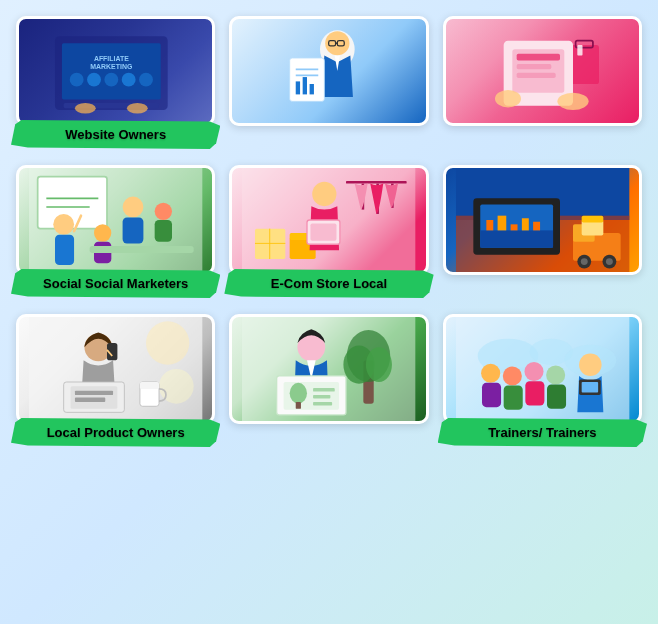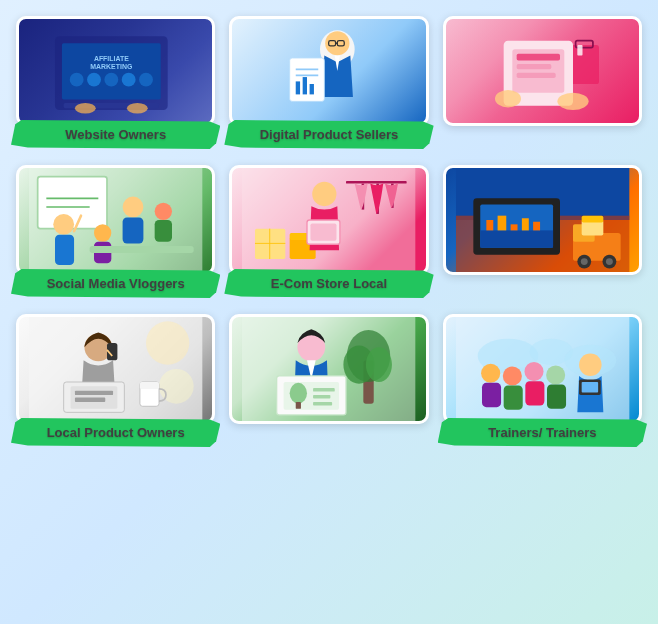--- a/index.html
+++ b/index.html
@@ -69,21 +69,21 @@
       height: 100%;
     }
     .label-wrap {
       margin-top: -6px;
       width: 105%;
       display: flex;
       justify-content: center;
     }
     .card-label {
       background: #22c55e;
-      color: #404040;
+      color: #000000;
       font-weight: 800;
       font-size: 13px;
       text-align: center;
       padding: 7px 14px;
       border-radius: 4px;
       position: relative;
       width: 100%;
       text-shadow: 0 1px 2px rgba(0,0,0,0.2);
       
       clip-path: polygon(2% 15%, 5% 0%, 95% 5%, 100% 20%, 98% 80%, 95% 100%, 8% 95%, 0% 85%);
@@ -137,23 +137,20 @@
 
         <rect x="55" y="45" width="40" height="50" rx="3" fill="#ffffff" stroke="#bbdefb" stroke-width="1"></rect>
         <line x1="62" y1="58" x2="88" y2="58" stroke="#90caf9" stroke-width="2"></line>
         <line x1="62" y1="65" x2="88" y2="65" stroke="#90caf9" stroke-width="2"></line>
 
         <rect x="62" y="72" width="5" height="15" fill="#1976d2"></rect>
         <rect x="70" y="67" width="5" height="20" fill="#1976d2"></rect>
         <rect x="78" y="75" width="5" height="12" fill="#1976d2"></rect>
       </svg>
     </div>
-    <div class="label-wrap">
-      <div class="card-label">Digital Product Sellers</div>
-    </div>
   </div>
 
   <div class="card">
     <div class="card-img img-affiliate">
       <svg viewBox="0 0 200 120" xmlns="http://www.w3.org/2000/svg">
 
         <rect x="130" y="30" width="35" height="45" rx="3" fill="#e91e63" opacity="0.7"></rect>
         <rect x="138" y="25" width="20" height="8" rx="2" fill="none" stroke="#880e4f" stroke-width="2"></rect>
         <rect x="140" y="30" width="6" height="12" rx="1" fill="#ffffff" opacity="0.8"></rect>
 
@@ -188,21 +185,21 @@
         <rect x="75" y="85" width="20" height="25" rx="5" fill="#7b1fa2"></rect>
 
         <circle cx="40" cy="65" r="12" fill="#ffcc80"></circle>
         <rect x="30" y="77" width="22" height="35" rx="5" fill="#1976d2"></rect>
         <line x1="52" y1="73" x2="60" y2="55" stroke="#ffcc80" stroke-width="3" stroke-linecap="round"></line>
 
         <rect x="70" y="90" width="120" height="8" rx="3" fill="#a5d6a7"></rect>
       </svg>
     </div>
     <div class="label-wrap">
-      <div class="card-label">Social Media Vloggers</div>
+      <div class="card-label">Social Social Marketers</div>
     </div>
   </div>
 
   <div class="card">
     <div class="card-img img-ecom">
       <svg viewBox="0 0 200 120" xmlns="http://www.w3.org/2000/svg">
 
         <rect x="0" y="0" width="200" height="120" fill="#fce4ec" opacity="0.4"></rect>
 
         <rect x="120" y="15" width="70" height="3" rx="1" fill="#ad1457"></rect>

